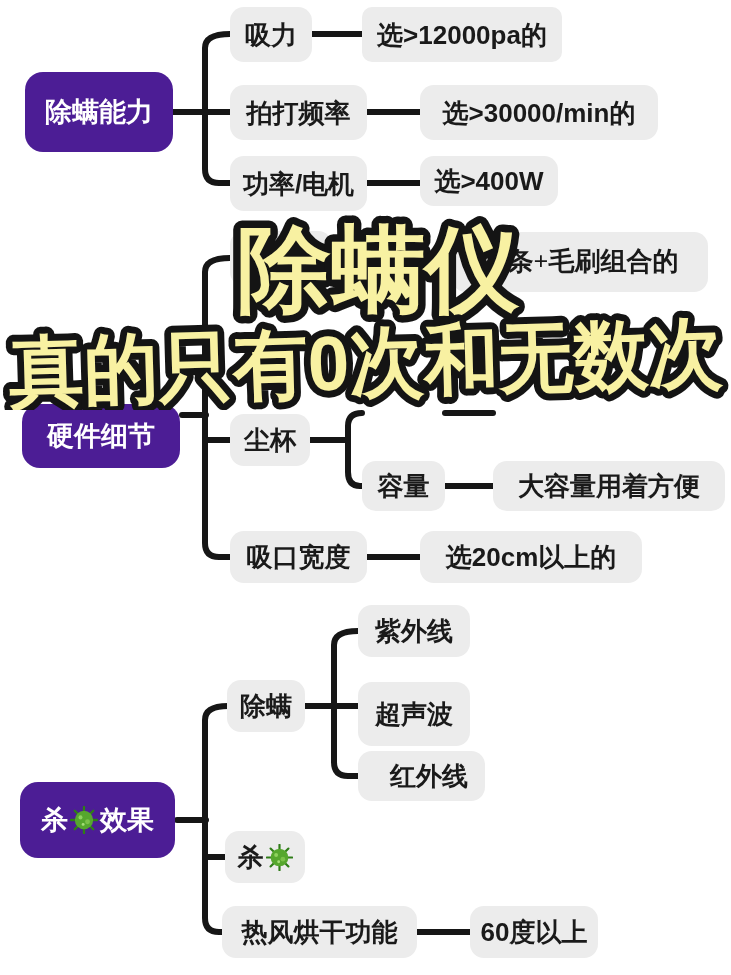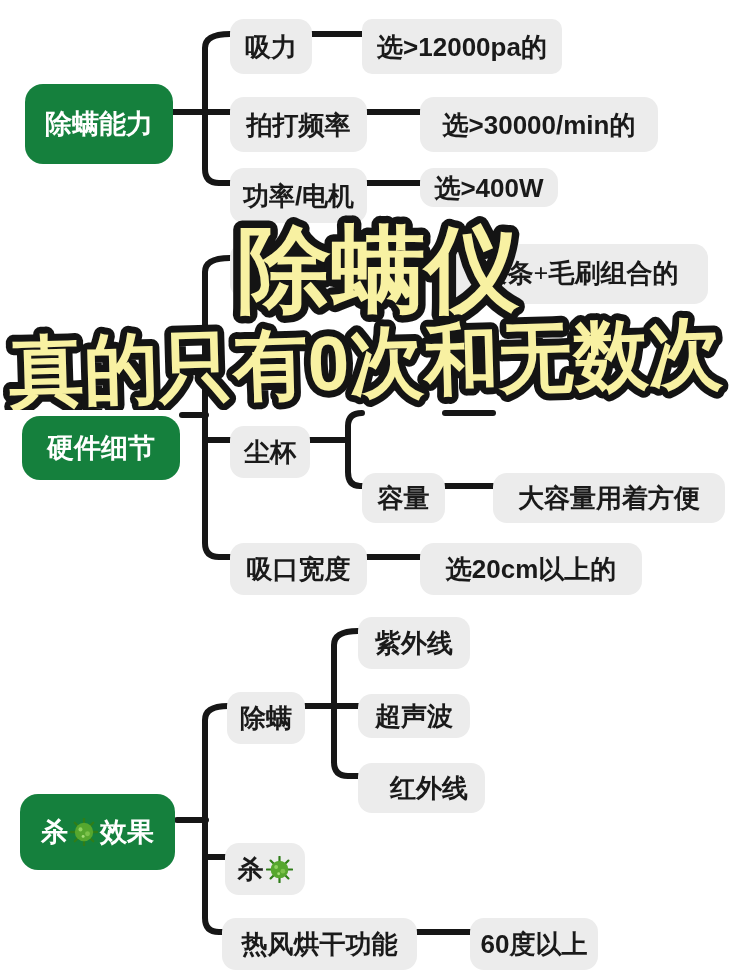--- a/index.html
+++ b/index.html
@@ -4,23 +4,23 @@
 <style>
   html,body{margin:0;padding:0;background:#ffffff;}
   #canvas{
     position:relative;width:731px;height:975px;overflow:hidden;background:#ffffff;
     font-family:"Liberation Sans","DejaVu Sans",sans-serif;
   }
   #connectors{position:absolute;left:0;top:0;z-index:1;}
   .node{
     position:absolute;z-index:2;display:flex;align-items:center;justify-content:center;
     background:#ececec;border-radius:14px;font-weight:bold;font-size:26px;color:#1a1a1a;
-    white-space:nowrap;line-height:1;gap:2px;margin-top:12px;
+    white-space:nowrap;line-height:1;gap:2px;
   }
-  .root{background:#15803d;color:#ffffff;border-radius:18px;font-size:27px;}
+  .root{background:#4c1d95;color:#ffffff;border-radius:18px;font-size:27px;}
   .virus-icon{display:inline-block;vertical-align:middle;}
   #overlay{position:absolute;left:0;top:205px;z-index:3;}
   #overlay text{
     font-family:"Liberation Sans","DejaVu Sans",sans-serif;
     font-weight:bold;
     paint-order:stroke fill;
     stroke:#141414;
     stroke-linejoin:round;
     stroke-linecap:round;
     fill:#f8f1a2;
@@ -61,21 +61,21 @@
 
   <div class="node root" style="left:25px;top:72px;width:148px;height:80px;">除螨能力</div>
 
   <div class="node" style="left:230px;top:7px;width:82px;height:55px;">吸力</div>
   <div class="node" style="left:362px;top:7px;width:200px;height:55px;border-radius:10px;">选&gt;12000pa的</div>
 
   <div class="node" style="left:230px;top:85px;width:137px;height:55px;">拍打频率</div>
   <div class="node" style="left:420px;top:85px;width:238px;height:55px;">选&gt;30000/min的</div>
 
   <div class="node" style="left:230px;top:156px;width:137px;height:55px;">功率/电机</div>
-  <div class="node" style="left:420px;top:156px;width:138px;height:39px;text-align:center;">选&gt;400W</div>
+  <div class="node" style="left:420px;top:156px;width:138px;height:50px;text-align:center;">选&gt;400W</div>
 
   <div class="node root" style="left:22px;top:404px;width:158px;height:64px;">硬件细节</div>
 
   <div class="node" style="left:230px;top:231px;width:102px;height:55px;">滚刷</div>
   <div class="node" style="left:452px;top:232px;width:256px;height:60px;font-family:Liberation Serif, serif;">胶条+毛刷组合的</div>
 
   <div class="node" style="left:230px;top:414px;width:80px;height:52px;">尘杯</div>
 
 
   <div class="node" style="left:362px;top:461px;width:83px;height:50px;">容量</div>
@@ -101,21 +101,21 @@
       <circle cx="12" cy="13" r="2.3" fill="#8fd35f"></circle>
       <circle cx="20" cy="18" r="2.8" fill="#7cc24a"></circle>
       <circle cx="15" cy="21" r="1.7" fill="#a5dd78"></circle>
     </svg>
     <span>效果</span>
   </div>
 
   <div class="node" style="left:227px;top:680px;width:78px;height:52px;">除螨</div>
 
   <div class="node" style="left:358px;top:605px;width:112px;height:52px;">紫外线</div>
-  <div class="node" style="left:358px;top:682px;width:112px;height:44px;">超声波</div>
+  <div class="node" style="left:358px;top:682px;width:112px;height:64px;">超声波</div>
   <div class="node" style="left:358px;top:751px;width:112px;height:50px;padding-left:15px;">红外线</div>
 
   <div class="node" style="left:225px;top:831px;width:80px;height:52px;">
     <span>杀</span>
     <svg class="virus-icon" width="27" height="27" viewBox="0 0 32 32">
       <g stroke="#2f7d18" stroke-width="2.6" stroke-linecap="round">
         <line x1="16" y1="1" x2="16" y2="6"></line>
           <line x1="16" y1="26" x2="16" y2="31"></line>
         <line x1="1" y1="16" x2="6" y2="16"></line>
           <line x1="26" y1="16" x2="31" y2="16"></line>

